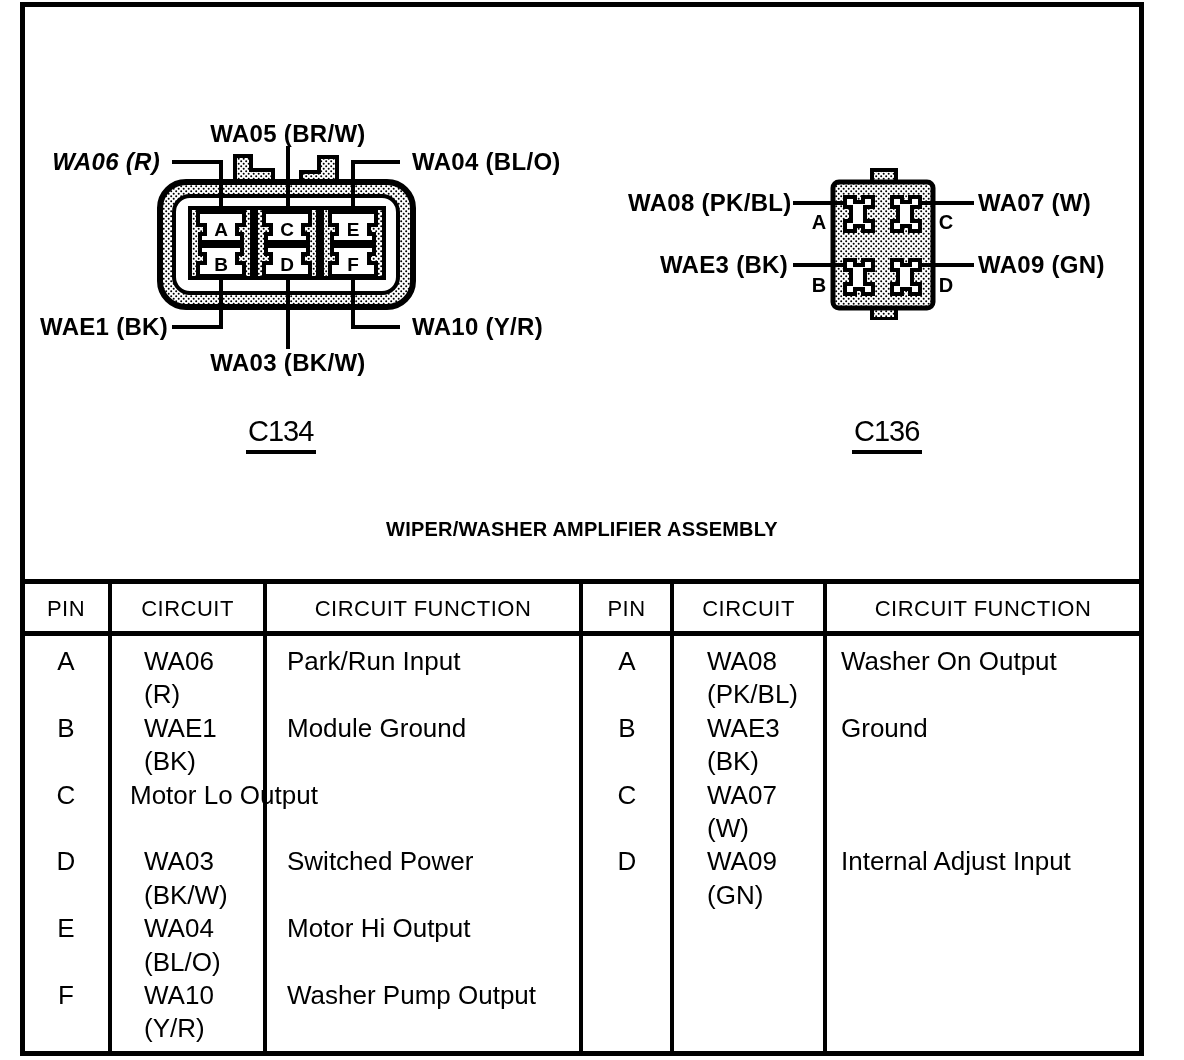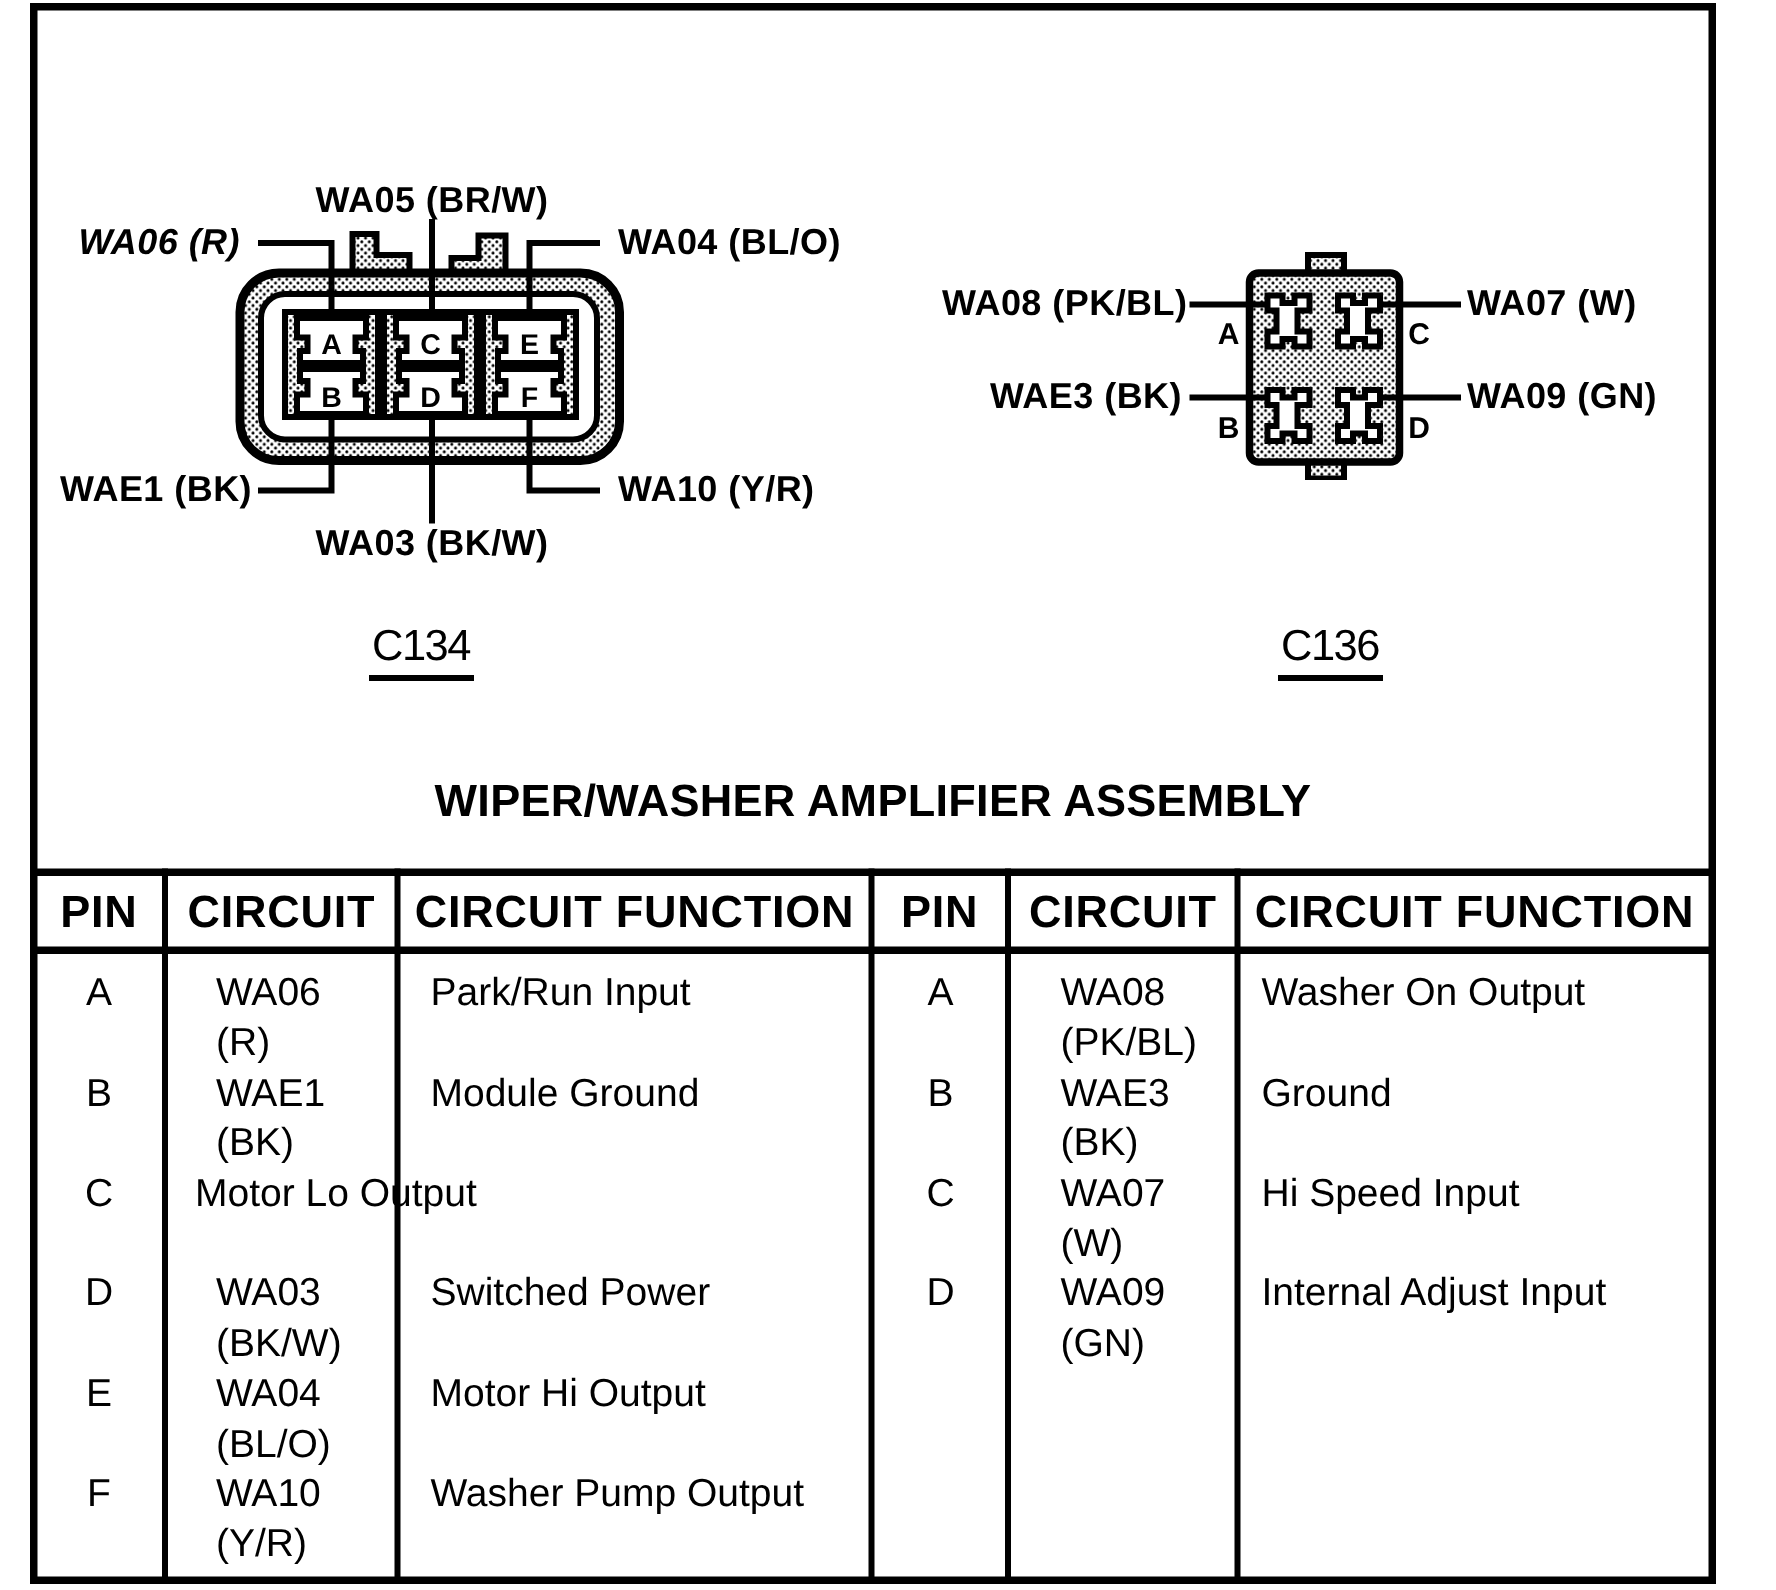--- a/index.html
+++ b/index.html
@@ -23,27 +23,27 @@
   .wl-center{text-align:center;}
   
   .cname{
     position:absolute;font-size:29px;font-weight:normal;letter-spacing:-1px;
     line-height:30px;text-align:left;
     border-bottom:4px solid #000;padding:0 2px 4px 2px;
   }
   
   .title{
     position:absolute;left:24px;top:518px;width:1116px;text-align:center;
-    font-size:30px;font-weight:bold;letter-spacing:.2px;white-space:nowrap;
+    font-size:20px;font-weight:bold;letter-spacing:.2px;white-space:nowrap;
   }
   
   .hline,.vline{position:absolute;background:#000;}
   
   .th{
-    position:absolute;top:594px;font-size:30px;font-weight:bold;
+    position:absolute;top:594px;font-size:22px;font-weight:normal;
     line-height:30px;text-align:center;white-space:nowrap;letter-spacing:.5px;
   }
   
   .tbody{
     position:absolute;top:645px;font-size:26px;line-height:33.4px;
   }
   .trow{display:flex;align-items:flex-start;height:66.8px;}
   .cell-pin{text-align:center;box-sizing:border-box;}
   .cell-circ{box-sizing:border-box;white-space:nowrap;}
   .cell-func{box-sizing:border-box;white-space:nowrap;flex:1;}
@@ -225,21 +225,20 @@
       <div>(BK)</div>
     </div>
     <div class="cell-func">Ground</div>
   </div>
   <div class="trow">
     <div class="cell-pin">C</div>
     <div class="cell-circ">
       <div>WA07</div>
       <div>(W)</div>
     </div>
-    <div class="cell-func">Hi Speed Input</div>
   </div>
   <div class="trow">
     <div class="cell-pin">D</div>
     <div class="cell-circ">
       <div>WA09</div>
       <div>(GN)</div>
     </div>
     <div class="cell-func">Internal Adjust Input</div>
   </div>
 </div>

